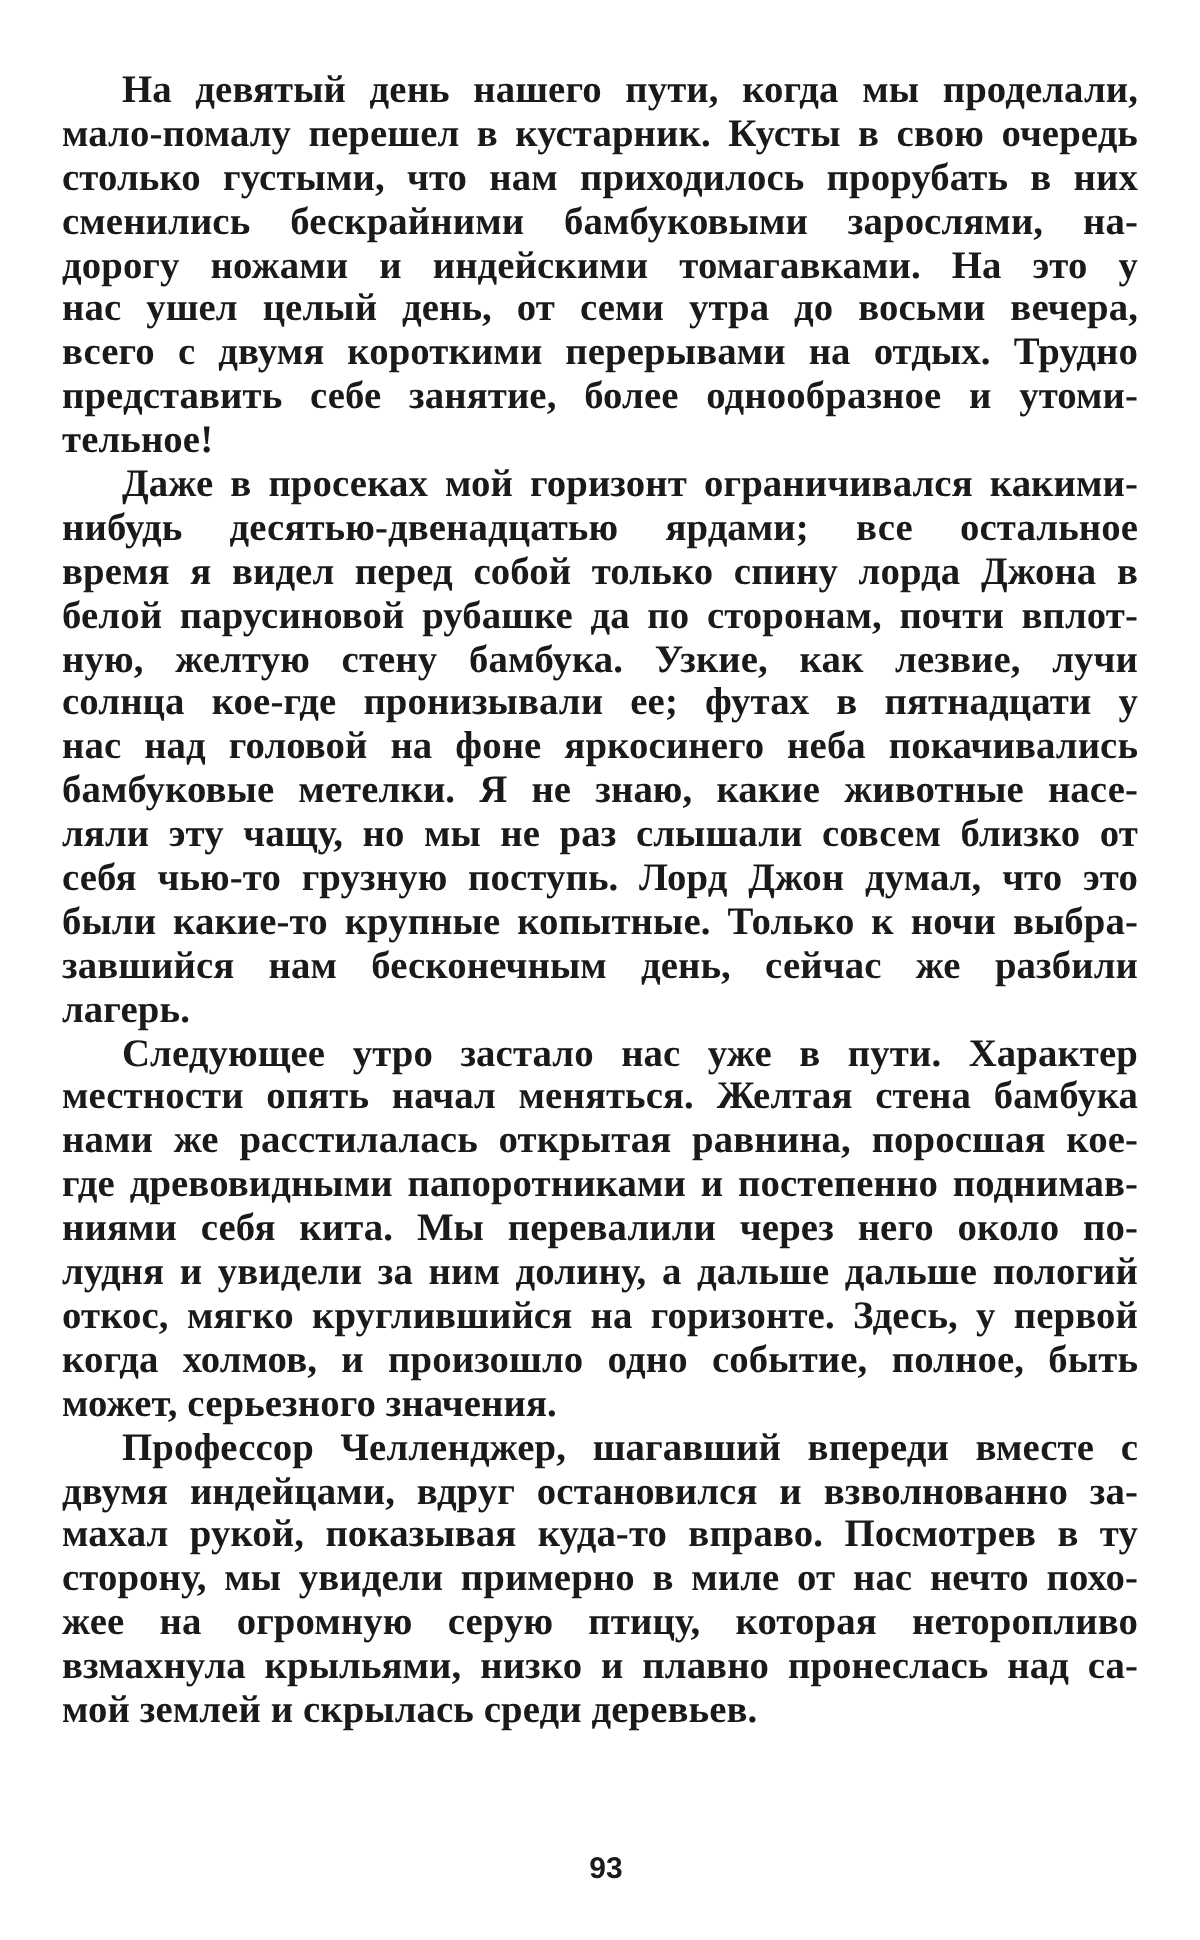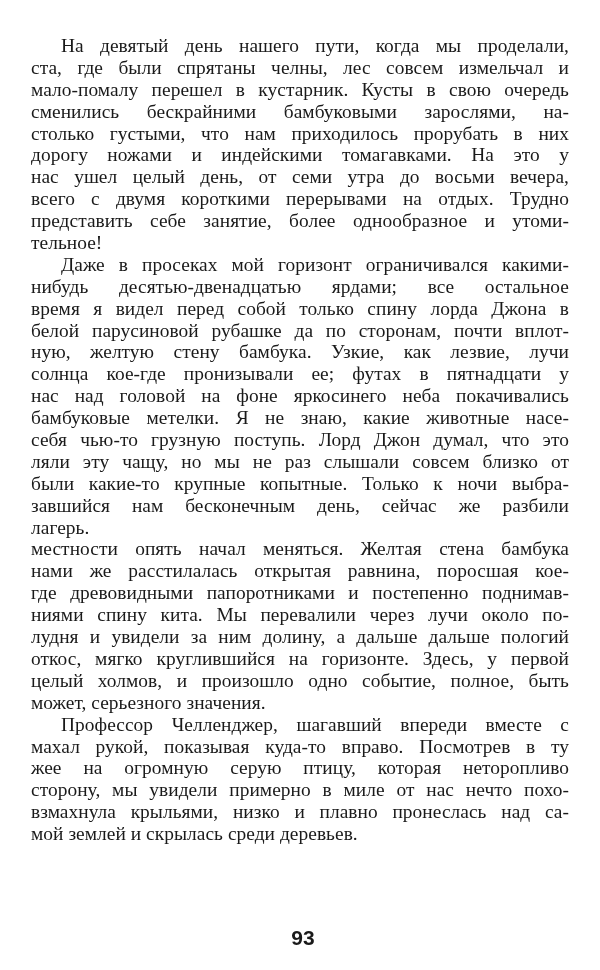--- a/index.html
+++ b/index.html
@@ -24,89 +24,91 @@
   .line {
     display: block;
     font-size: 19.4px;
     line-height: 21.9px;
     height: 21.9px;
     white-space: nowrap;
     text-align: justify;
     text-align-last: justify;
     letter-spacing: 0.05px;
     overflow: visible;
+    font-weight: bold;
   }
   .line.indent {
     padding-left: 30px;
   }
   .line.last {
     text-align-last: left;
   }
   .page-number {
     position: absolute;
     top: 926px;
     left: 0;
     width: 600px;
     text-align: center;
     font-family: "Liberation Sans", "DejaVu Sans", sans-serif;
     font-weight: bold;
-    font-size: 21px;
+    font-size: 15px;
     color: #1a1a1a;
     padding-left: 6px;
     box-sizing: border-box;
   }
 </style>
 </head>
 <body>
 
 <div class="page">
 
   <div class="paragraph">
     <span class="line indent">На девятый день нашего пути, когда мы проделали,</span>
-    <span class="line">ста, где были спрятаны челны, лес совсем измельчал и</span>
     <span class="line">мало-помалу перешел в кустарник. Кусты в свою очередь</span>
+    <span class="line">столько густыми, что нам приходилось прорубать в них</span>
     <span class="line">сменились бескрайними бамбуковыми зарослями, на-</span>
-    <span class="line">столько густыми, что нам приходилось прорубать в них</span>
     <span class="line">дорогу ножами и индейскими томагавками. На это у</span>
     <span class="line">нас ушел целый день, от семи утра до восьми вечера,</span>
     <span class="line">всего с двумя короткими перерывами на отдых. Трудно</span>
     <span class="line">представить себе занятие, более однообразное и утоми-</span>
     <span class="line last">тельное!</span>
   </div>
 
   <div class="paragraph">
     <span class="line indent">Даже в просеках мой горизонт ограничивался какими-</span>
     <span class="line">нибудь десятью-двенадцатью ярдами; все остальное</span>
     <span class="line">время я видел перед собой только спину лорда Джона в</span>
     <span class="line">белой парусиновой рубашке да по сторонам, почти вплот-</span>
     <span class="line">ную, желтую стену бамбука. Узкие, как лезвие, лучи</span>
     <span class="line">солнца кое-где пронизывали ее; футах в пятнадцати у</span>
     <span class="line">нас над головой на фоне яркосинего неба покачивались</span>
     <span class="line">бамбуковые метелки. Я не знаю, какие животные насе-</span>
+    <span class="line">ляли эту чащу, но мы не раз слышали совсем близко от</span>
     <span class="line">себя чью-то грузную поступь. Лорд Джон думал, что это</span>
-    <span class="line">ляли эту чащу, но мы не раз слышали совсем близко от</span>
     <span class="line">были какие-то крупные копытные. Только к ночи выбра-</span>
     <span class="line">завшийся нам бесконечным день, сейчас же разбили</span>
     <span class="line last">лагерь.</span>
   </div>
 
   <div class="paragraph">
+    <span class="line indent">Следующее утро застало нас уже в пути. Характер</span>
     <span class="line">местности опять начал меняться. Желтая стена бамбука</span>
     <span class="line">нами же расстилалась открытая равнина, поросшая кое-</span>
     <span class="line">где древовидными папоротниками и постепенно поднимав-</span>
-    <span class="line">ниями спину кита. Мы перевалили через лучи около по-</span>
+    <span class="line">ниями себя кита. Мы перевалили через него около по-</span>
     <span class="line">лудня и увидели за ним долину, а дальше дальше пологий</span>
     <span class="line">откос, мягко круглившийся на горизонте. Здесь, у первой</span>
-    <span class="line">целый холмов, и произошло одно событие, полное, быть</span>
+    <span class="line">когда холмов, и произошло одно событие, полное, быть</span>
     <span class="line last">может, серьезного значения.</span>
   </div>
 
   <div class="paragraph">
     <span class="line indent">Профессор Челленджер, шагавший впереди вместе с</span>
+    <span class="line">двумя индейцами, вдруг остановился и взволнованно за-</span>
     <span class="line">махал рукой, показывая куда-то вправо. Посмотрев в ту</span>
+    <span class="line">сторону, мы увидели примерно в миле от нас нечто похо-</span>
     <span class="line">жее на огромную серую птицу, которая неторопливо</span>
-    <span class="line">сторону, мы увидели примерно в миле от нас нечто похо-</span>
     <span class="line">взмахнула крыльями, низко и плавно пронеслась над са-</span>
     <span class="line last">мой землей и скрылась среди деревьев.</span>
   </div>
 </div>
 
 <div class="page-number">93</div>
 
 </body></html>

